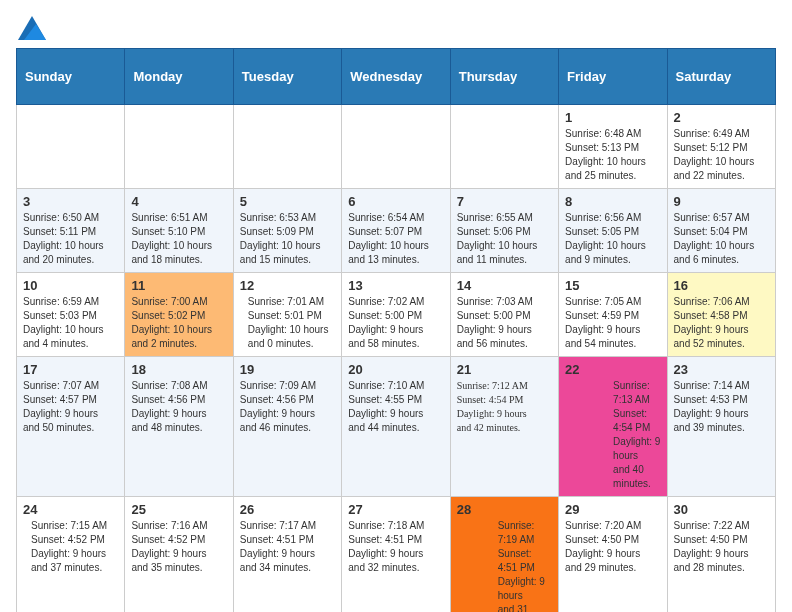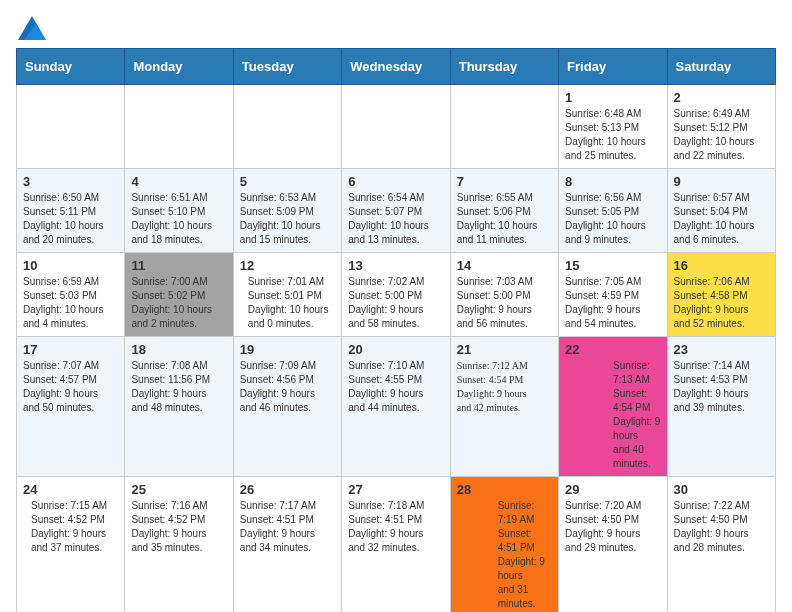--- a/index.html
+++ b/index.html
@@ -48,21 +48,21 @@
     }
     .calendar {
       width: 100%;
       border-collapse: collapse;
       border: 1px solid #ccc;
     }
     .calendar th {
       background: #2a7ab5;
       color: #fff;
       text-align: left;
-      padding: 10px 8px;
+      padding: 20px 8px;
       font-size: 13px;
       font-weight: bold;
       border: 1px solid #1a5a95;
     }
     .calendar td {
       border: 1px solid #ccc;
       vertical-align: top;
       padding: 5px 6px;
       font-size: 10.5px;
       color: #333;
@@ -193,21 +193,21 @@
         </td>
       </tr>
       <tr>
         <td style="background: rgb(255, 255, 255);">
           <span class="day-num">10</span>
           <div class="day-info" style="white-space: pre-line;">Sunrise: 6:59 AM
 Sunset: 5:03 PM
 Daylight: 10 hours
 and 4 minutes.</div>
         </td>
-        <td style="background: #a3a3a3;">
+        <td style="background: #fdba74;">
           <span class="day-num">11</span>
           <div class="day-info" style="white-space: pre-line;">Sunrise: 7:00 AM
 Sunset: 5:02 PM
 Daylight: 10 hours
 and 2 minutes.</div>
         </td>
         <td style="background: rgb(255, 255, 255);">
           <span class="day-num">12</span>
           <div class="day-info" style="white-space: pre-line; margin-left: 8px;">Sunrise: 7:01 AM
 Sunset: 5:01 PM
@@ -228,40 +228,40 @@
 Daylight: 9 hours
 and 56 minutes.</div>
         </td>
         <td style="background: rgb(255, 255, 255);">
           <span class="day-num">15</span>
           <div class="day-info" style="white-space: pre-line;">Sunrise: 7:05 AM
 Sunset: 4:59 PM
 Daylight: 9 hours
 and 54 minutes.</div>
         </td>
-        <td style="background: #fde047;">
+        <td style="background: #fef9c3;">
           <span class="day-num">16</span>
           <div class="day-info" style="white-space: pre-line;">Sunrise: 7:06 AM
 Sunset: 4:58 PM
 Daylight: 9 hours
 and 52 minutes.</div>
         </td>
       </tr>
       <tr>
         <td style="background: rgb(240, 245, 251);">
           <span class="day-num">17</span>
           <div class="day-info" style="white-space: pre-line;">Sunrise: 7:07 AM
 Sunset: 4:57 PM
 Daylight: 9 hours
 and 50 minutes.</div>
         </td>
         <td style="background: rgb(240, 245, 251);">
           <span class="day-num">18</span>
           <div class="day-info" style="white-space: pre-line;">Sunrise: 7:08 AM
-Sunset: 11:56 PM
+Sunset: 4:56 PM
 Daylight: 9 hours
 and 48 minutes.</div>
         </td>
         <td style="background: rgb(240, 245, 251);">
           <span class="day-num">19</span>
           <div class="day-info" style="white-space: pre-line;">Sunrise: 7:09 AM
 Sunset: 4:56 PM
 Daylight: 9 hours
 and 46 minutes.</div>
         </td>

